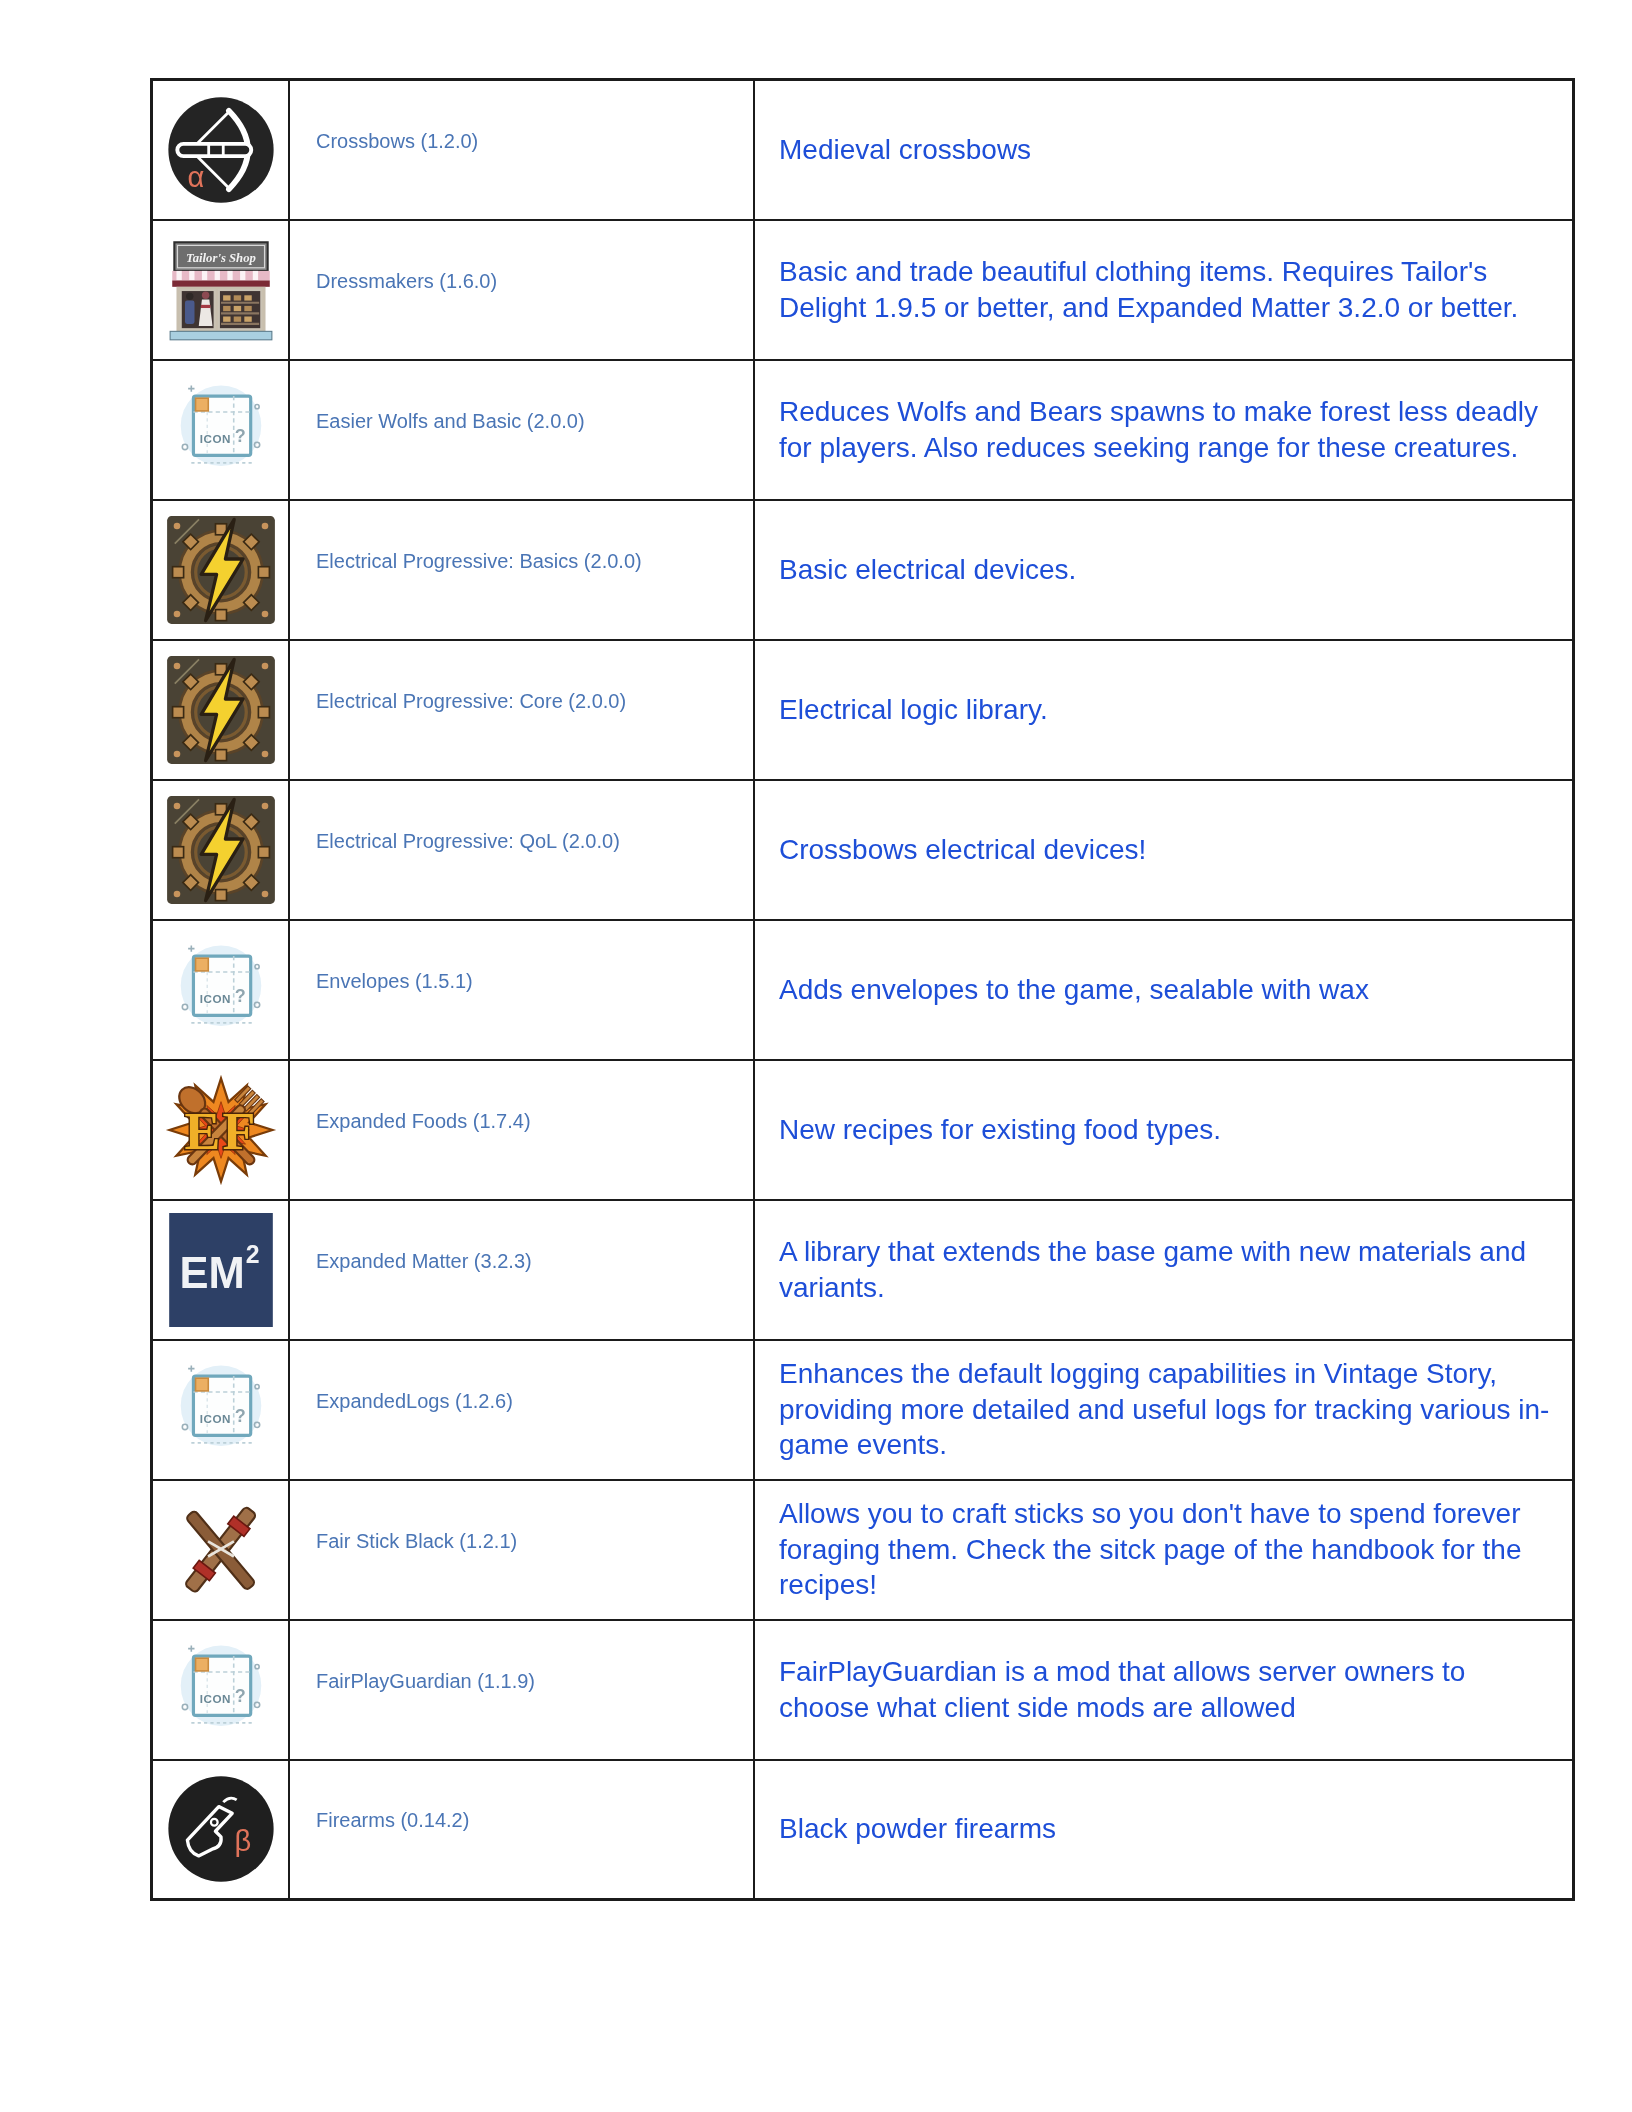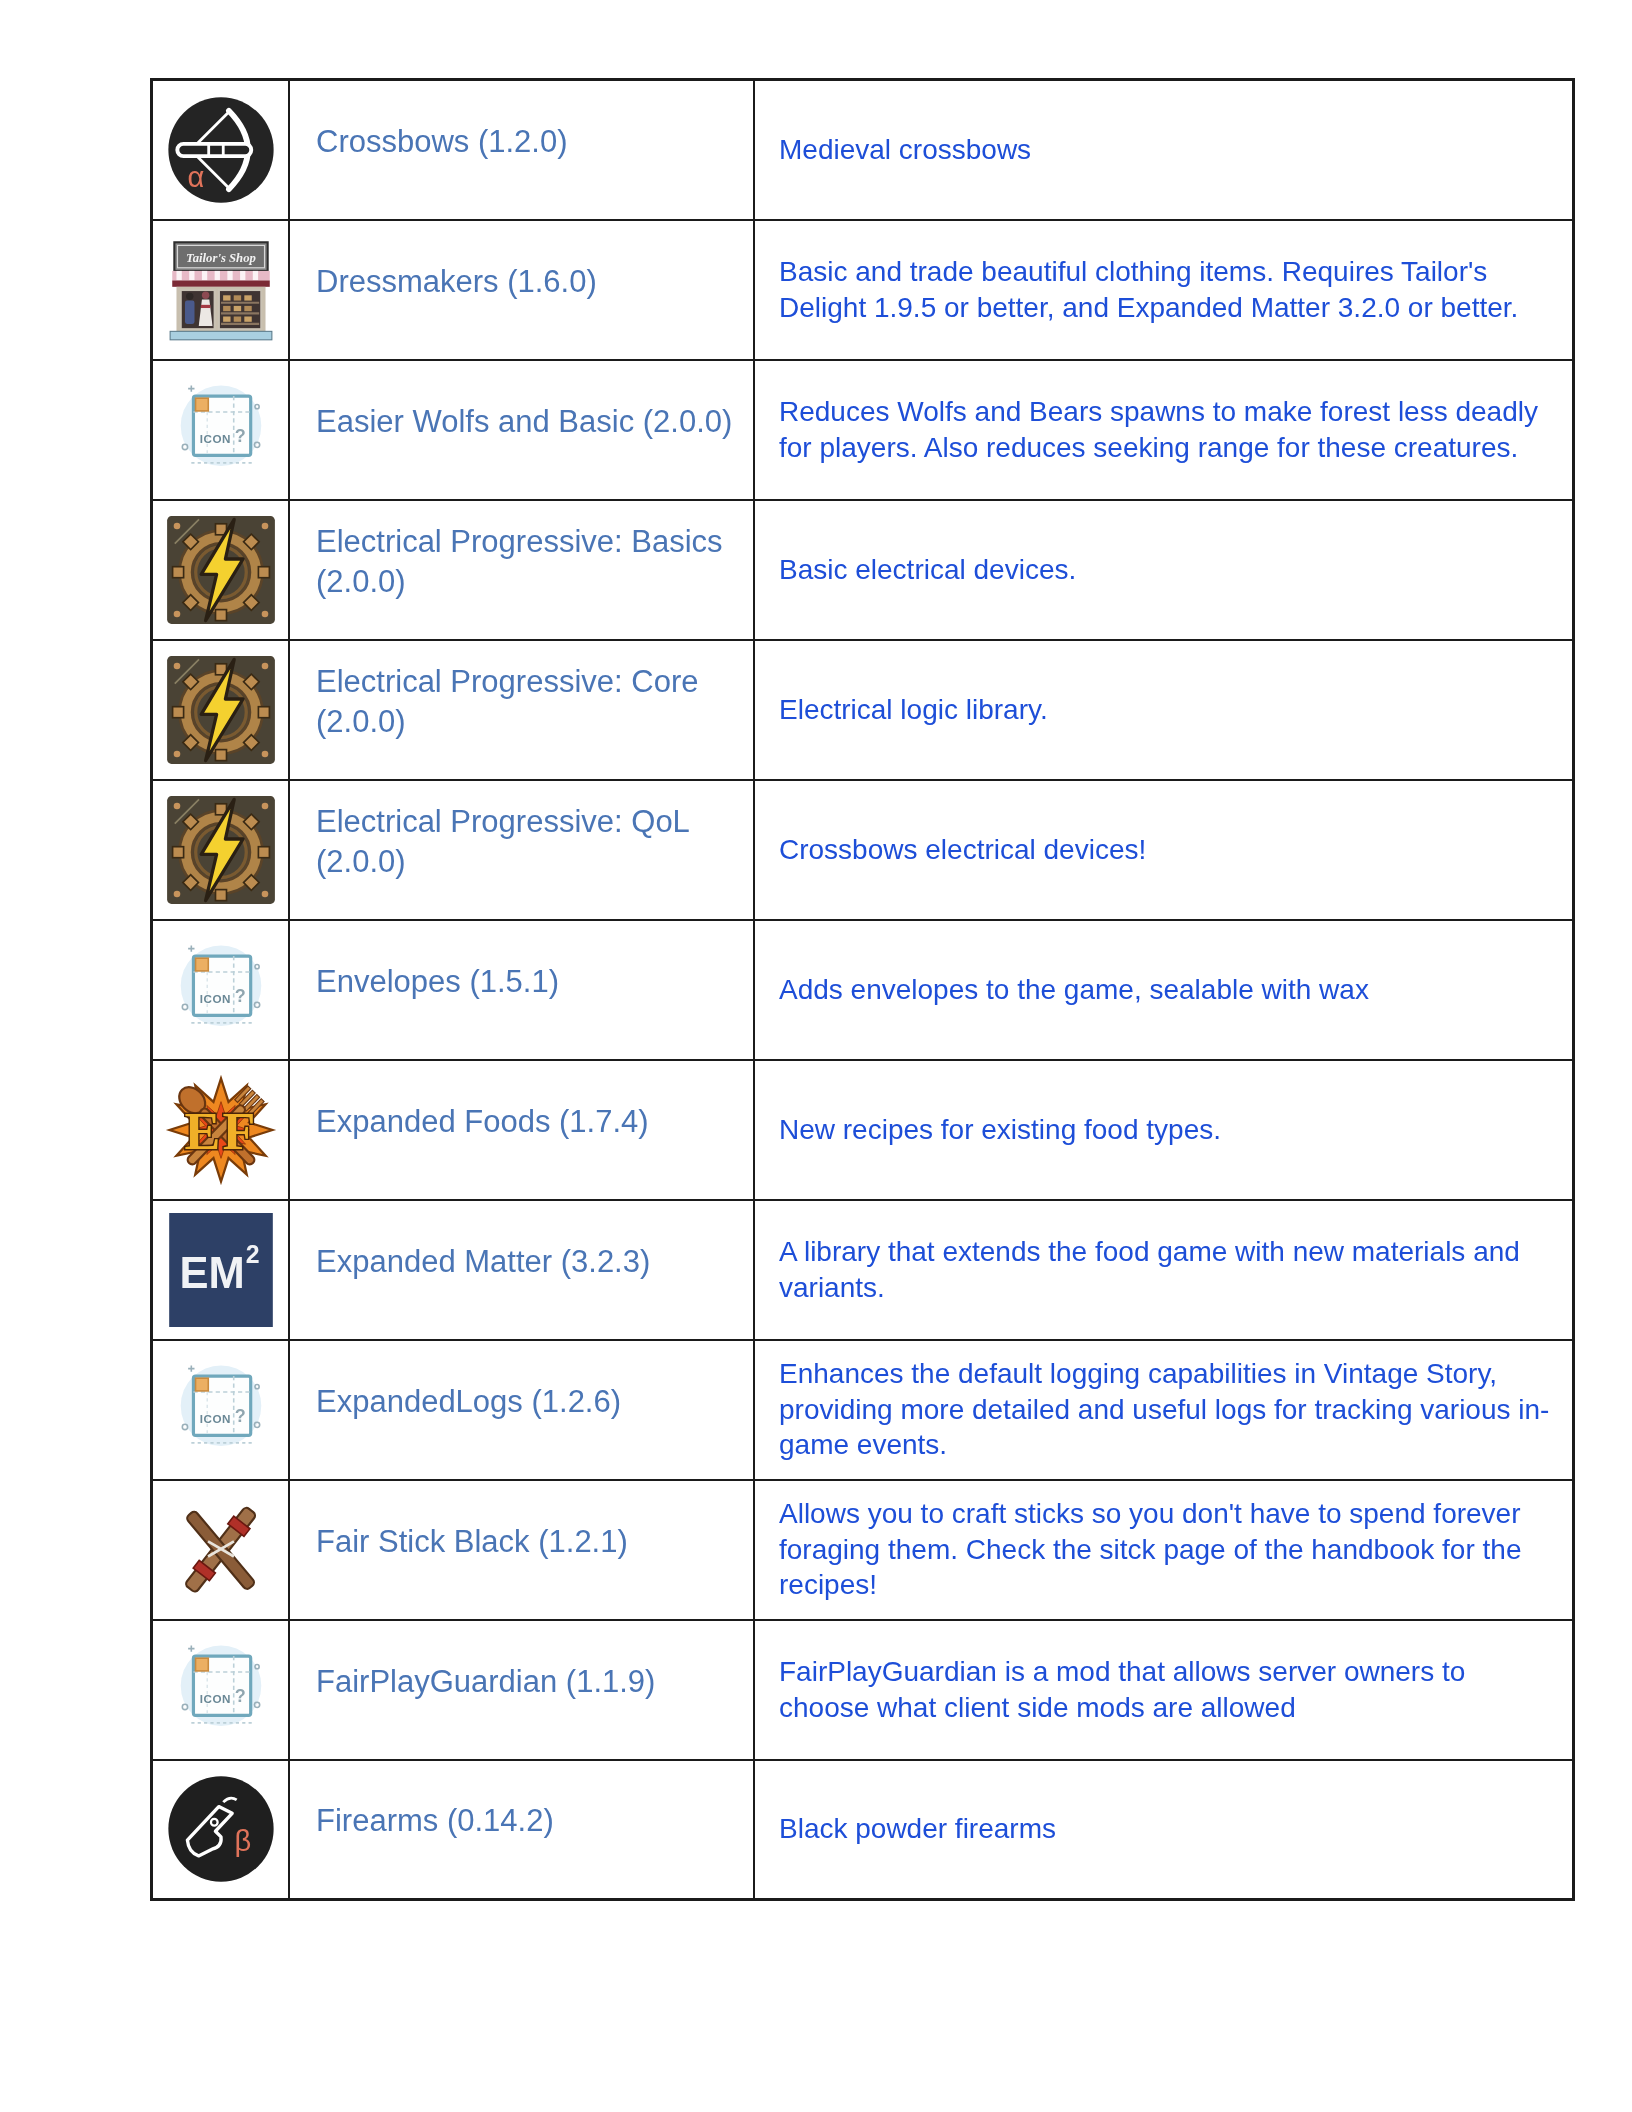--- a/index.html
+++ b/index.html
@@ -19,21 +19,21 @@
     border:2px solid #1b1b1b;
     vertical-align:middle;
     overflow:hidden;
   }
   .mod-table tr { height:140px; }
   td.icon-cell { width:135px; text-align:center; padding:0; }
   td.icon-cell svg { display:block; margin:0 auto; }
   td.name-cell {
     width:419px;
     padding:0 18px 16px 26px;
-    font-size:31px; line-height:1.28;
+    font-size:20px; line-height:1.28;
   }
   td.desc-cell {
     width:777px;
     padding:0 16px 0 24px;
     font-size:28px; line-height:1.28;
     color:#1d4ed8;
   }
   .mod-link { color:#4a75b5; cursor:pointer; }
 </style>
 </head>
@@ -279,21 +279,21 @@
     <td class="icon-cell">
       <svg viewBox="0 0 100 110" width="104" height="114">
         <rect x="0" y="0" width="100" height="110" fill="#2d4066"></rect>
         <text x="10" y="72" font-size="42" font-weight="bold" fill="#f0f2f5">EM</text>
         <text x="74" y="48" font-size="24" font-weight="bold" fill="#f0f2f5">2</text>
       </svg>
     </td>
     <td class="name-cell">
       <span class="mod-link">Expanded Matter (3.2.3)</span>
     </td>
-    <td class="desc-cell">A library that extends the food game with new materials and variants.</td>
+    <td class="desc-cell">A library that extends the base game with new materials and variants.</td>
   </tr>
 
   <tr>
     <td class="icon-cell">
       <svg viewBox="0 0 100 100" width="106" height="106">
         <circle cx="50" cy="46" r="38" fill="#e3f0f8"></circle>
         <rect x="24" y="18" width="54" height="56" rx="2" fill="#fdfefe" stroke="#70a8bc" stroke-width="3"></rect>
         <line x1="24" y1="33" x2="78" y2="33" stroke="#bcd0d8" stroke-width="1.5" stroke-dasharray="4 3"></line>
         <line x1="62" y1="18" x2="62" y2="74" stroke="#bcd0d8" stroke-width="1.5" stroke-dasharray="4 3"></line>
         <line x1="37" y1="33" x2="37" y2="74" stroke="#d5e2e8" stroke-width="1.2" stroke-dasharray="3 3"></line>

